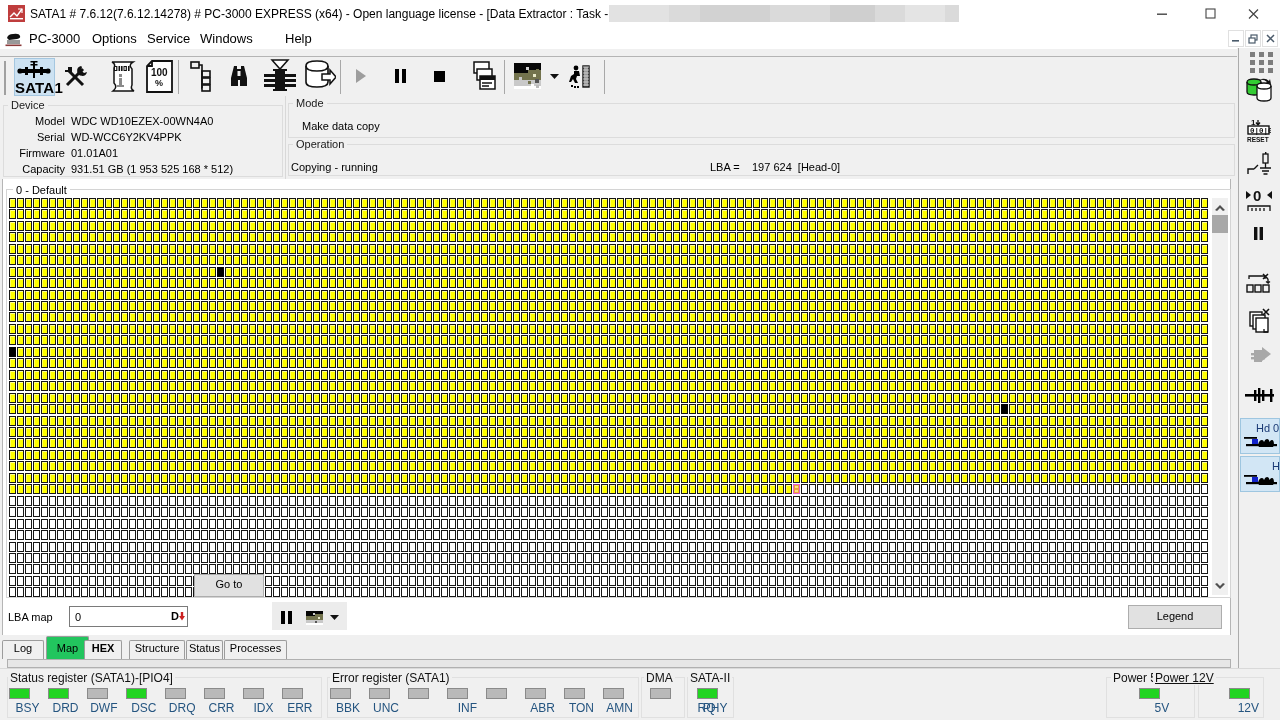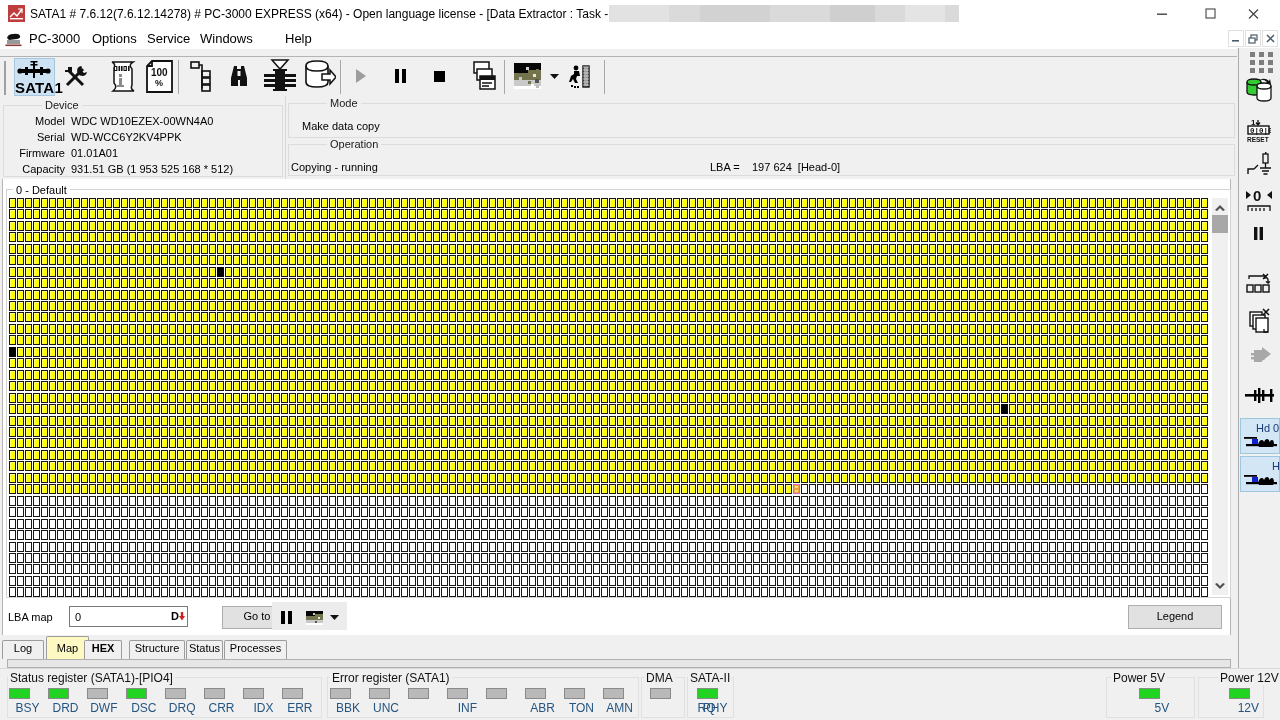--- a/index.html
+++ b/index.html
@@ -2,21 +2,21 @@
 <html><head>
 <meta charset="utf-8">
 <style>
 html,body{margin:0;padding:0;}
 body{width:1280px;height:720px;overflow:hidden;background:#f0f0f0;font-family:"Liberation Sans",sans-serif;position:relative;}
 .abs{position:absolute;}
 .t11{font-size:11px;color:#000;}
 svg{display:block;}
 .ledlbl{font-size:12px;color:#255580;text-align:right;}
 .gbox{position:absolute;border:1px solid #dcdcdc;}
-.gcap{position:absolute;background:#f0f0f0;font-size:11px;color:#1a1a1a;padding:0 3px;white-space:nowrap;margin-left:34px;}
+.gcap{position:absolute;background:#f0f0f0;font-size:11px;color:#1a1a1a;padding:0 3px;white-space:nowrap;}
 .gcap2{position:absolute;background:#f0f0f0;font-size:12px;color:#111;padding:0 2px;white-space:nowrap;}
 .btn{position:absolute;background:#e1e1e1;border:1px solid #adadad;font-size:11px;color:#000;text-align:center;}
 .tab{height:19px;background:#f0f0f0;border:1px solid #9c9c9c;border-bottom:none;border-radius:2px 2px 0 0;font-size:11px;padding-top:1px;box-sizing:border-box;text-align:center;white-space:nowrap;overflow:hidden;}
 .tbsep{position:absolute;width:1px;background:#a8a8a8;top:60px;height:34px;}
 </style>
 </head>
 <body>
 
 <div class="abs" style="left:0;top:0;width:1280px;height:28px;background:#ffffff;">
   <svg class="abs" style="left:8px;top:5px" width="17" height="17" viewBox="0 0 17 17">
@@ -348,21 +348,21 @@
 
 <div class="abs t11" style="left:8px;top:611px;">LBA map</div>
 <div class="abs" style="left:69px;top:606px;width:119px;height:21px;background:#fff;border:1px solid #7a7a7a;box-sizing:border-box;">
   <div class="abs t11" style="left:5px;top:4px;">0</div>
   <svg class="abs" style="left:101px;top:3px" width="15" height="13" viewBox="0 0 15 13">
     <text x="0" y="10" font-size="11" font-weight="bold" font-family="Liberation Sans" fill="#000">D</text>
     <path d="M11 2 v5" stroke="#cc2222" stroke-width="2.4" fill="none"></path>
     <path d="M8 6 h6 L11 10.5z" fill="#cc2222"></path>
   </svg>
 </div>
-<div class="btn" style="left:194px;top:606px;width:68px;height:21px;line-height:19px;margin-left:28px;">Go to</div>
+<div class="btn" style="left:194px;top:574px;width:68px;height:21px;line-height:19px;">Go to</div>
 <div class="abs" style="left:272px;top:602px;width:75px;height:28px;background:#ececec;"></div>
 <svg class="abs" style="left:281px;top:611px" width="11" height="13" viewBox="0 0 11 13">
     <rect width="4" height="13" fill="#000"></rect>
     <rect x="7" width="4" height="13" fill="#000"></rect>
   </svg>
 <svg class="abs" style="left:306px;top:611px" width="17" height="14" viewBox="0 0 17 14" shape-rendering="crispEdges">
   <rect width="17" height="14" fill="#fff"></rect>
   <rect x="0" y="0" width="17" height="5" fill="#060606"></rect>
   <path d="M0 5 h9 v-2 h8 v6 h-17 z" fill="#73734d"></path>
   <rect x="0" y="9" width="17" height="3" fill="#c9c9c9"></rect>
@@ -370,42 +370,42 @@
   <rect x="12" y="6" width="2" height="2" fill="#e8e8c8"></rect>
   <rect x="9" y="10" width="2" height="2" fill="#555"></rect>
 </svg>
 <svg class="abs" style="left:330px;top:615px" width="9" height="5" viewBox="0 0 9 5">
     <path d="M0 0 h9 L4.5 5 z" fill="#111"></path>
   </svg>
 <div class="btn" style="left:1128px;top:605px;width:92px;height:22px;line-height:20px;">Legend</div>
 
 <div class="abs" style="left:0;top:636px;width:1237px;height:32px;background:#f0f0f0;">
   <div class="abs tab" style="left:2px;top:4px;width:42px;">Log</div>
-  <div class="abs" style="left:46px;top:0px;width:43px;height:24px;background:#fef9c3;border:1px solid #9c9c9c;border-bottom:none;border-radius:2px 2px 0 0;font-size:11px;padding:5px 0 0 0;box-sizing:border-box;text-align:center;">Map</div>
+  <div class="abs" style="left:46px;top:0px;width:43px;height:24px;background:#22c55e;border:1px solid #9c9c9c;border-bottom:none;border-radius:2px 2px 0 0;font-size:11px;padding:5px 0 0 0;box-sizing:border-box;text-align:center;">Map</div>
   <div class="abs tab" style="left:84px;top:4px;width:38px;font-weight:bold;">HEX</div>
   <div class="abs tab" style="left:129px;top:4px;width:56px;">Structure</div>
   <div class="abs tab" style="left:186px;top:4px;width:37px;">Status</div>
   <div class="abs tab" style="left:224px;top:4px;width:63px;">Processes</div>
   <div class="abs" style="left:7px;top:23px;width:1224px;height:9px;background:#e6e6e6;border:1px solid #b0b0b0;box-sizing:border-box;"></div>
 </div>
 
 <div class="abs" style="left:0;top:668px;width:1280px;height:52px;background:#f0f0f0;border-top:1px solid #d9d9d9;box-sizing:border-box;">
 </div>
 <div class="gbox" style="left:7px;top:677px;width:313px;height:39px;border-color:#e0e0e0;"></div>
 <div class="gcap2" style="left:8px;top:671px;">Status register (SATA1)-[PIO4]</div>
 <div class="gbox" style="left:327px;top:677px;width:310px;height:39px;border-color:#e0e0e0;"></div>
 <div class="gcap2" style="left:330px;top:671px;">Error register (SATA1)</div>
 <div class="gbox" style="left:641px;top:677px;width:42px;height:39px;border-color:#e0e0e0;"></div>
 <div class="gcap2" style="left:644px;top:671px;">DMA</div>
 <div class="gbox" style="left:687px;top:677px;width:45px;height:39px;border-color:#e0e0e0;"></div>
 <div class="gcap2" style="left:688px;top:671px;">SATA-II</div>
 <div class="gbox" style="left:1106px;top:677px;width:87px;height:39px;border-color:#e0e0e0;"></div>
 <div class="gcap2" style="left:1111px;top:671px;">Power 5V</div>
 <div class="gbox" style="left:1198px;top:677px;width:64px;height:39px;border-color:#e0e0e0;"></div>
-<div class="gcap2" style="left:1218px;top:671px;">Power 12V</div>
+<div class="gcap2" style="left:1153px;top:671px;text-decoration:underline;">Power 12V</div>
 <div class="abs" style="left:9.0px;top:688px;width:21px;height:11px;background:#21d421;border:1px solid #8a8a8a;box-sizing:border-box;"></div>
 <div class="abs ledlbl" style="left:-0.5px;top:701px;width:40px;">BSY</div>
 <div class="abs" style="left:48.0px;top:688px;width:21px;height:11px;background:#21d421;border:1px solid #8a8a8a;box-sizing:border-box;"></div>
 <div class="abs ledlbl" style="left:38.5px;top:701px;width:40px;">DRD</div>
 <div class="abs" style="left:87.0px;top:688px;width:21px;height:11px;background:#b9b9b9;border:1px solid #8a8a8a;box-sizing:border-box;"></div>
 <div class="abs ledlbl" style="left:77.5px;top:701px;width:40px;">DWF</div>
 <div class="abs" style="left:126.0px;top:688px;width:21px;height:11px;background:#21d421;border:1px solid #8a8a8a;box-sizing:border-box;"></div>
 <div class="abs ledlbl" style="left:116.5px;top:701px;width:40px;">DSC</div>
 <div class="abs" style="left:165.0px;top:688px;width:21px;height:11px;background:#b9b9b9;border:1px solid #8a8a8a;box-sizing:border-box;"></div>
 <div class="abs ledlbl" style="left:155.5px;top:701px;width:40px;">DRQ</div>

